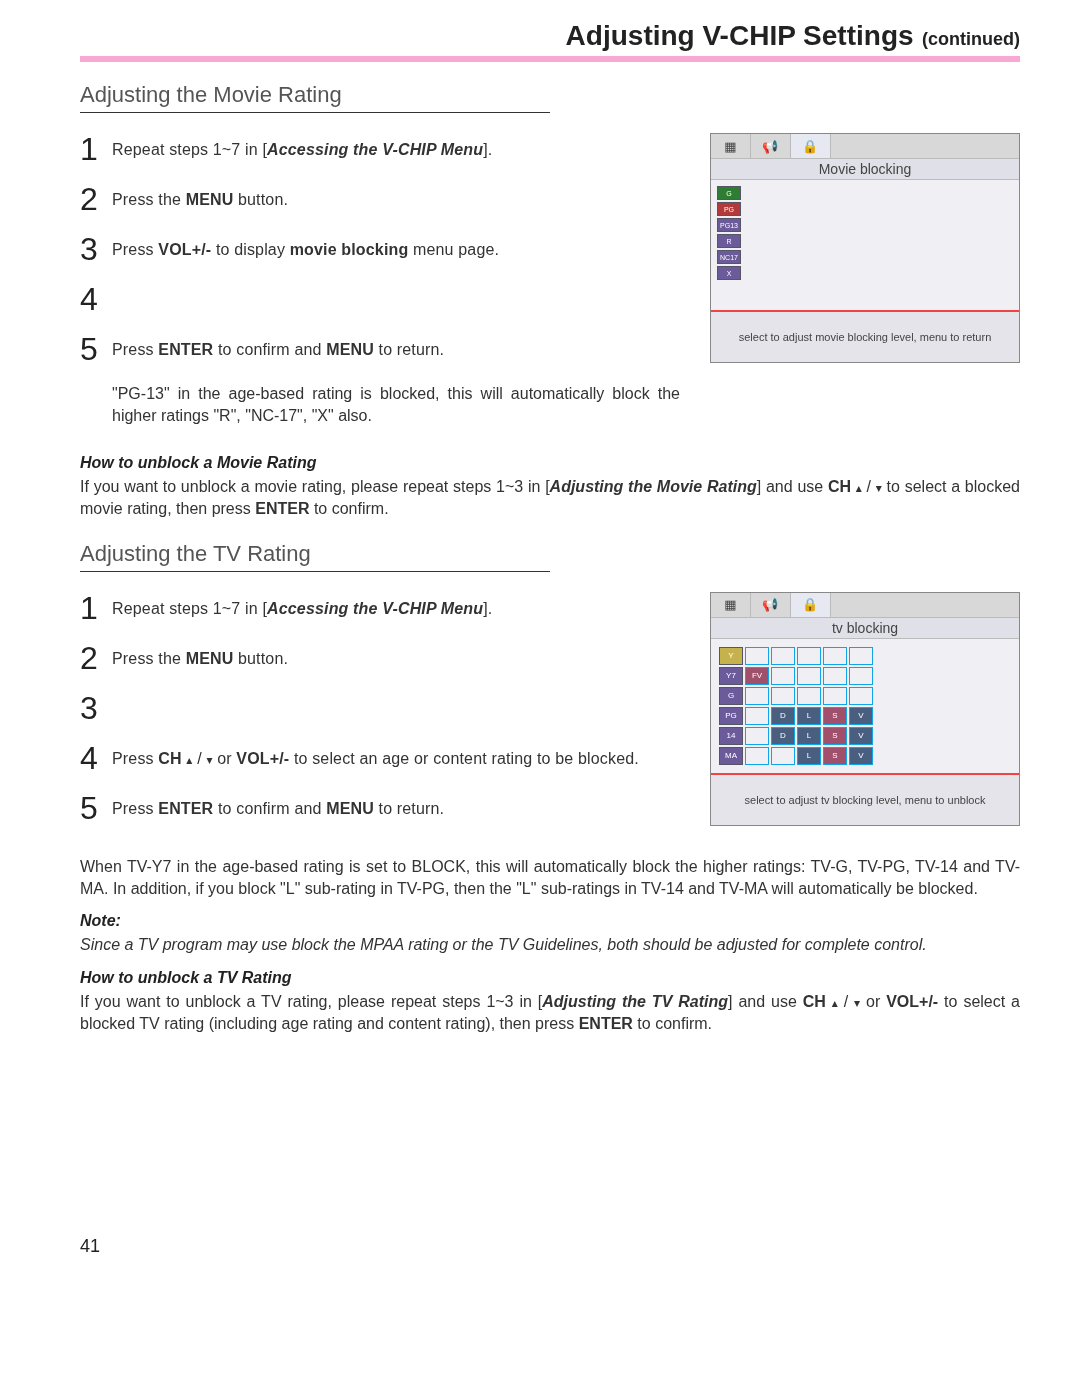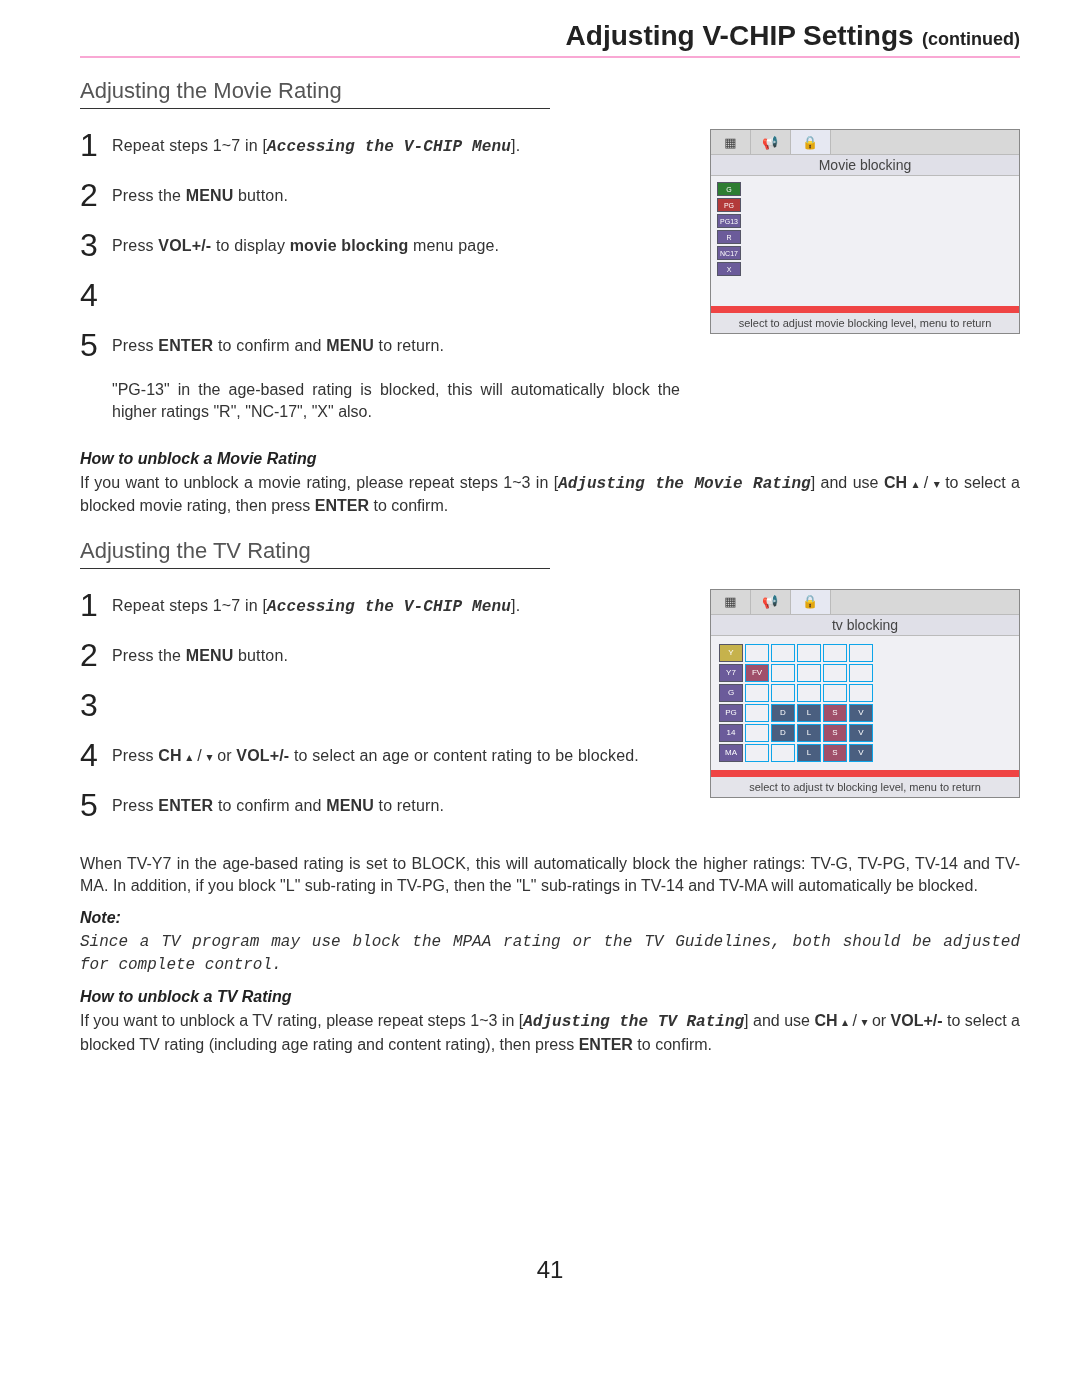--- a/index.html
+++ b/index.html
@@ -7,21 +7,21 @@
     font-family: "Century Gothic", "Avant Garde", Arial, sans-serif;
     margin: 0;
     padding: 20px 60px 40px 80px;
     background: #fff;
     color: #222;
     font-size: 16px;
     width: 1080px;
   }
   .page-header {
     text-align: right;
-    border-bottom: 2px solid #f9a8d4;
+    border-bottom: 6px solid #f9a8d4;
     padding-bottom: 4px;
     margin-bottom: 20px;
   }
   .page-header .title {
     font-weight: bold;
     font-size: 28px;
   }
   .page-header .cont {
     font-weight: bold;
     font-size: 18px;
@@ -113,22 +113,22 @@
     padding: 0;
   }
   .tv-grid .chip { background:#6b5b9a; border:1px solid #556; }
   .tv-grid .chip-y { background:#c6b24c; }
   .tv-grid .chip-blue { background:#4a5f80; }
   .tv-grid .chip-red { background:#a0506a; }
   .osd-footer {
     background: #e4e4ea;
     text-align: center;
     font-size: 11px;
-    padding: 4px 2px;
-    border-top: 7px solid #ef4444;
+    padding: 19px 2px;
+    border-top: 2px solid #ef4444;
   }
   .step {
     display: flex;
     align-items: flex-start;
     gap: 12px;
     margin-bottom: 18px;
   }
   .step-num {
     font-size: 32px;
     line-height: 1;
@@ -139,38 +139,38 @@
   }
   .step-text {
     padding-top: 6px;
     font-size: 16px;
     line-height: 1.35;
     letter-spacing: 0.01em;
     color: #333;
     text-align: justify;
   }
   .bold { font-weight: bold; }
-  .italic { font-style: italic; font-family: Liberation Mono, monospace; }
+  .italic { font-style: italic; }
   .para {
     font-size: 16px;
     line-height: 1.4;
     margin: 4px 0 12px 0;
     text-align: justify;
     color: #333;
   }
   .para-indent { margin-left: 32px; }
   .note-heading {
     font-weight: bold;
     font-style: italic;
     margin-top: 12px;
     margin-bottom: 4px;
   }
   .page-number {
-    text-align: center;
-    font-size: 24px;
+    text-align: left;
+    font-size: 18px;
     margin-top: 200px;
     color: #222;
   }
   .arrow-up::before { content: "▴"; font-size: 12px; }
   .arrow-down::before { content: "▾"; font-size: 12px; }
 </style>
 </head>
 <body>
 
 <div class="page-header">
@@ -336,21 +336,21 @@
                 <td class="chip">MA</td>
                 <td></td>
                 <td></td>
                 <td class="chip-blue">L</td>
                 <td class="chip-red">S</td>
                 <td class="chip-blue">V</td>
               </tr>
         </tbody>
           </table>
       </div>
-      <div class="osd-footer">select to adjust tv blocking level, menu to return</div>
+      <div class="osd-footer">select to adjust tv blocking level, menu to unblock</div>
     </div>
   </div>
 
   <div class="para">When TV-Y7 in the age-based rating is set to BLOCK, this will automatically block the higher ratings: TV-G, TV-PG, TV-14 and TV-MA. In addition, if you block "L" sub-rating in TV-PG, then the "L" sub-ratings in TV-14 and TV-MA will automatically be blocked.</div>
 
   <div class="note-heading">Note:</div>
   <div class="para italic">Since a TV program may use block the MPAA rating or the TV Guidelines, both should be adjusted for complete control.</div>
 
   <div class="note-heading" style="margin-top:6px">How to unblock a TV Rating</div>
   <div class="para">

